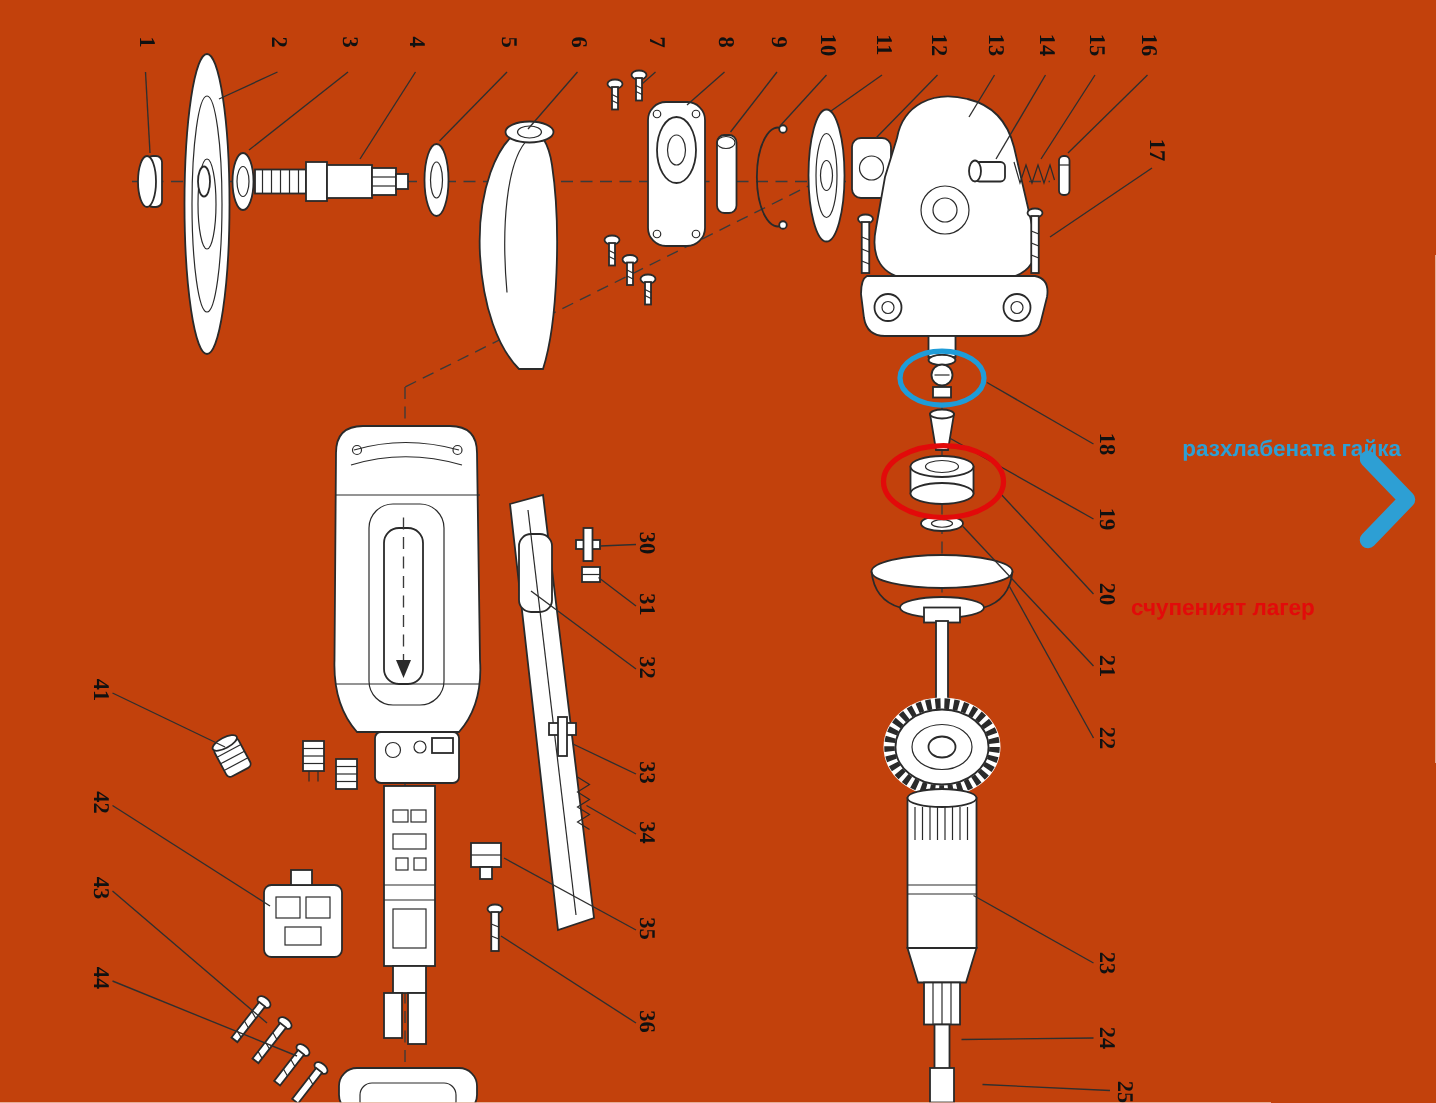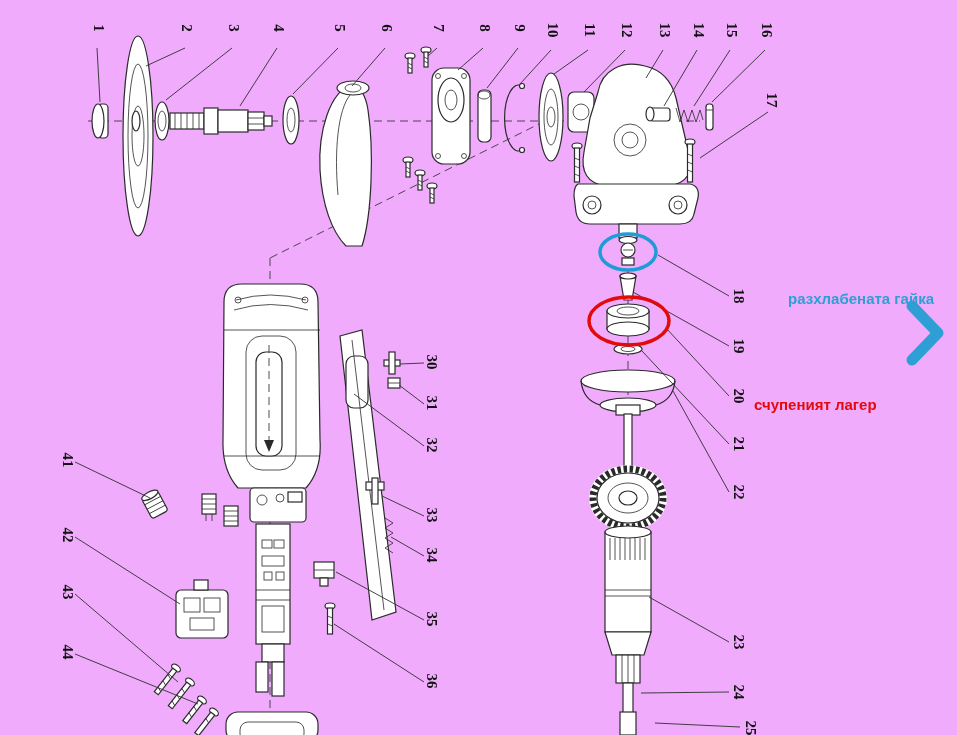--- a/index.html
+++ b/index.html
@@ -1,17 +1,17 @@
 <!DOCTYPE html>
 <html><head>
 <meta charset="utf-8">
 <style>
   html,body{margin:0;padding:0;background:#ffffff;}
   body{width:957px;height:735px;overflow:hidden;font-family:"Liberation Sans",sans-serif;}
-  .stage{position:relative;width:957px;height:735px;background:#f0abfc;}
+  .stage{position:relative;width:957px;height:735px;background:#c2410c;}
   svg{position:absolute;left:0;top:0;}
   .shape{fill:#ffffff;stroke:#2a2a2a;stroke-width:1.2;}
   .ln{fill:none;stroke:#2a2a2a;stroke-width:1.2;}
   .thin{fill:none;stroke:#2a2a2a;stroke-width:0.8;}
   .dash{fill:none;stroke:#3a3a3a;stroke-width:0.9;stroke-dasharray:8 5;}
   .leader{stroke:#2f2f2f;stroke-width:0.9;}
   .part-num{font-family:"Liberation Serif",serif;font-size:15px;font-weight:bold;fill:#111;}
   .ann{font-family:"Liberation Sans",sans-serif;font-size:15px;font-weight:bold;}
   .hl{fill:none;stroke-width:3.5;}
 </style>

